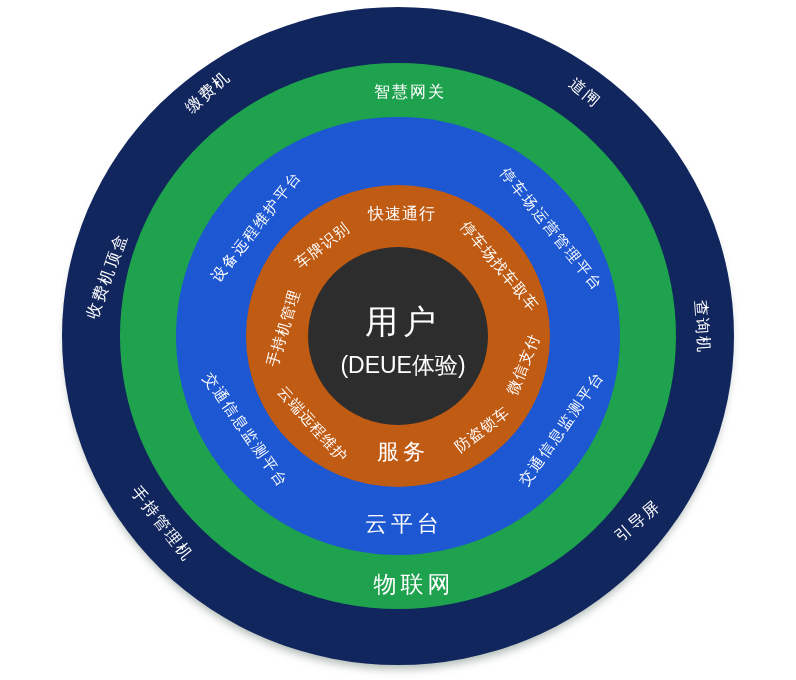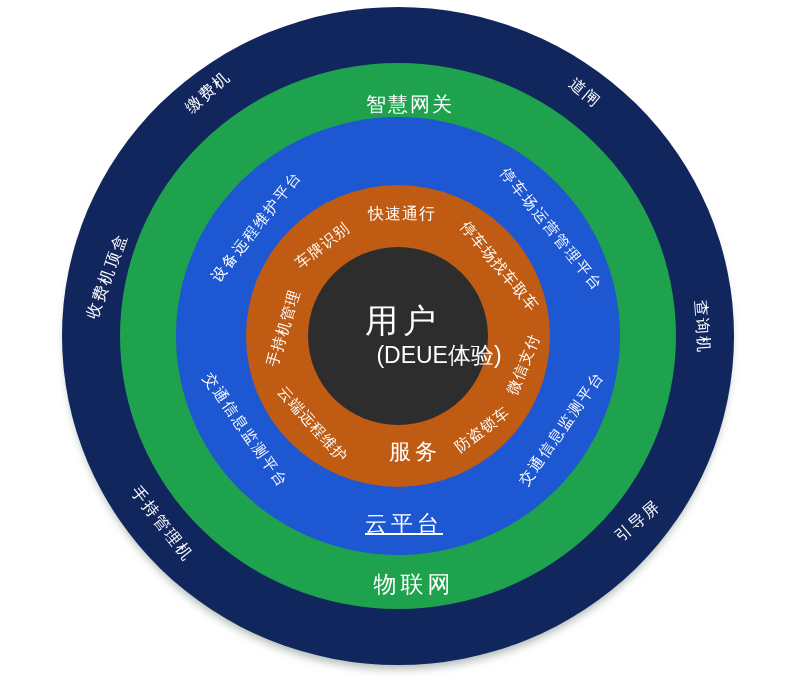--- a/index.html
+++ b/index.html
@@ -42,39 +42,39 @@
 <body>
 
 <div class="stage">
 
   <div class="ring ring-hardware" style="background-color: rgb(18, 38, 94);"></div>
   <div class="ring ring-iot" style="background-color: rgb(30, 162, 77);"></div>
   <div class="ring ring-cloud" style="background-color: rgb(29, 87, 210);"></div>
   <div class="ring ring-service" style="background-color: rgb(192, 91, 19);"></div>
   <div class="ring ring-user" style="background-color: rgb(45, 45, 45);"></div>
 
-  <div class="lbl center-title" style="left:403px;top:321px;font-family:Liberation Serif, serif;">用户</div>
-  <div class="lbl center-subtitle" style="left:403px;top:355px;margin-left:36px;">(DEUE体验)</div>
+  <div class="lbl center-title" style="left:403px;top:321px;">用户</div>
+  <div class="lbl center-subtitle" style="left:403px;top:365px;">(DEUE体验)</div>
 
   <div class="lbl" style="left:402px;top:214px;font-size:16px;text-align:right;">快速通行</div>
   <div class="lbl" style="left:322px;top:245px;--r:-38deg;">车牌识别</div>
   <div class="lbl" style="left:500px;top:266px;--r:50deg;">停车场找车取车</div>
   <div class="lbl" style="left:283px;top:328px;--r:-73deg;">手持机管理</div>
   <div class="lbl" style="left:523px;top:364px;--r:-68deg;">微信支付</div>
   <div class="lbl" style="left:313px;top:424px;--r:48deg;">云端远程维护</div>
   <div class="lbl" style="left:482px;top:429px;--r:-37deg;">防盗锁车</div>
-  <div class="lbl ring-title" style="left:403px;top:452px;margin-left:12px;">服务</div>
+  <div class="lbl ring-title" style="left:403px;top:452px;">服务</div>
 
   <div class="lbl lbl-cloud" style="left:256px;top:226px;--r:-52deg;">设备远程维护平台</div>
   <div class="lbl lbl-cloud" style="left:552px;top:229px;--r:51deg;">停车场运营管理平台</div>
   <div class="lbl lbl-cloud" style="left:246px;top:430px;--r:55deg;">交通信息监测平台</div>
   <div class="lbl lbl-cloud" style="left:561px;top:428px;--r:-55deg;">交通信息监测平台</div>
-  <div class="lbl ring-title" style="left:404px;top:524px;text-decoration:underline;">云平台</div>
+  <div class="lbl ring-title" style="left:404px;top:524px;">云平台</div>
 
-  <div class="lbl lbl-lg" style="left:410px;top:104px;font-size:20px;letter-spacing:2px;">智慧网关</div>
+  <div class="lbl lbl-lg" style="left:410px;top:92px;font-size:16px;letter-spacing:2px;">智慧网关</div>
   <div class="lbl ring-title" style="left:414px;top:584px;font-size:23px;">物联网</div>
 
   <div class="lbl lbl-md" style="left:208px;top:92px;--r:-42deg;">缴费机</div>
   <div class="lbl lbl-md" style="left:585px;top:93px;--r:40deg;">道闸</div>
   <div class="lbl lbl-md" style="left:107px;top:276px;--r:-70deg;">收费机顶盒</div>
   <div class="lbl lbl-md" style="left:702px;top:327px;--r:86deg;">查询机</div>
   <div class="lbl lbl-md" style="left:162px;top:524px;--r:52deg;">手持管理机</div>
   <div class="lbl lbl-md" style="left:638px;top:521px;--r:-40deg;">引导屏</div>
 
 </div>

